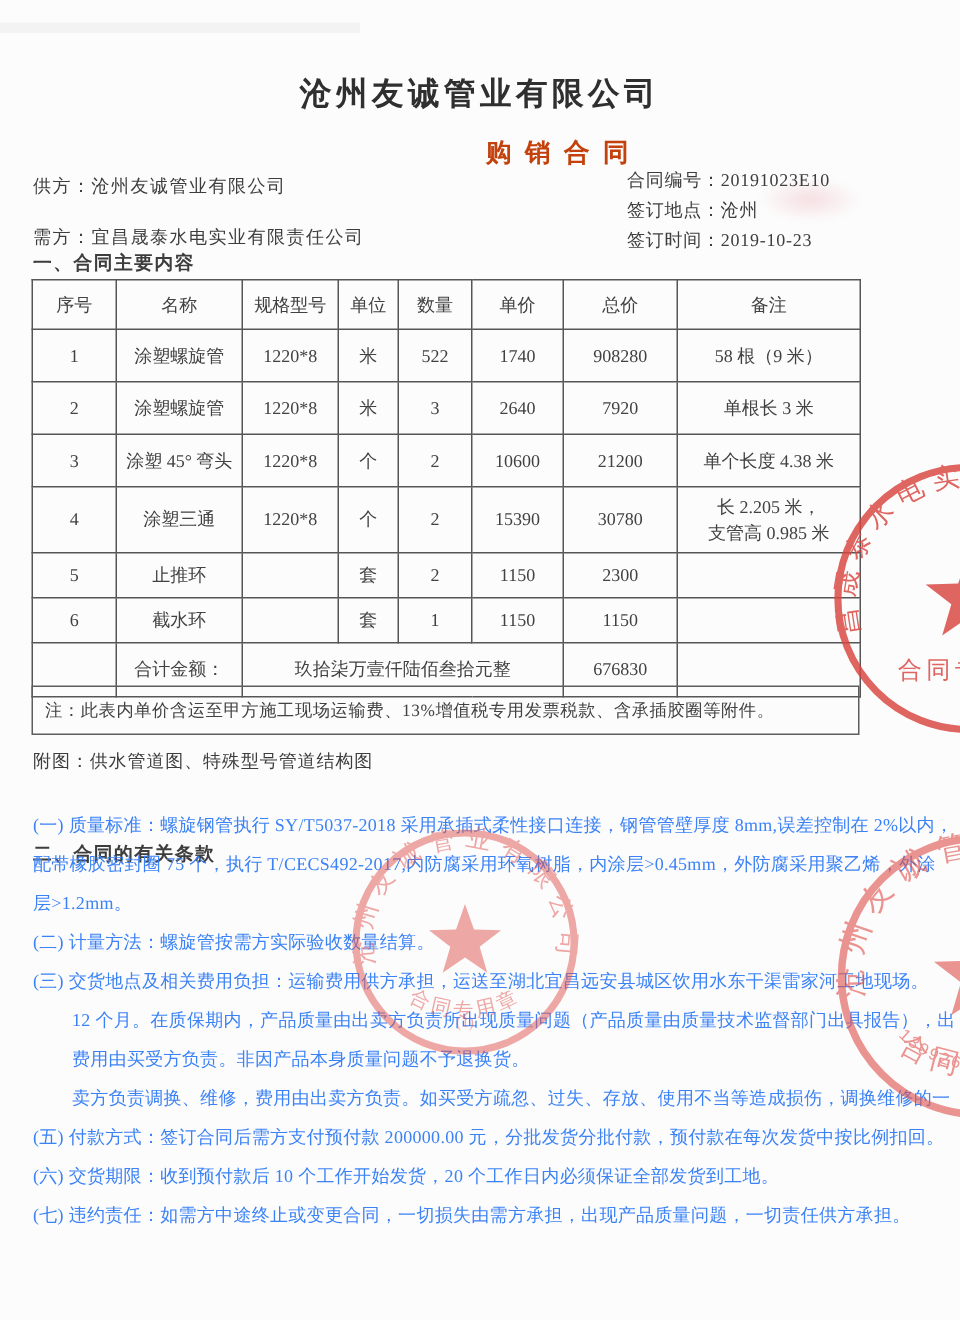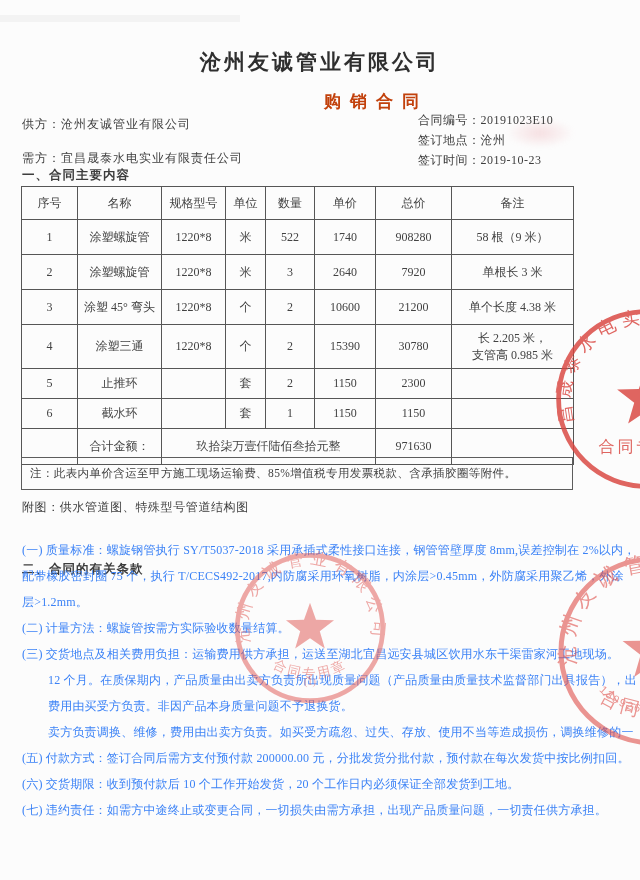--- a/index.html
+++ b/index.html
@@ -158,27 +158,27 @@
           <td>套</td>
           <td>1</td>
           <td>1150</td>
           <td>1150</td>
           <td></td>
         </tr>
         <tr class="total-row">
           <td></td>
           <td>合计金额：</td>
           <td colspan="4">玖拾柒万壹仟陆佰叁拾元整</td>
-          <td>971630</td>
+          <td>676830</td>
           <td></td>
         </tr>
       </tbody>
   </table>
 
-  <div class="note-box">注：此表内单价含运至甲方施工现场运输费、85%增值税专用发票税款、含承插胶圈等附件。</div>
+  <div class="note-box">注：此表内单价含运至甲方施工现场运输费、13%增值税专用发票税款、含承插胶圈等附件。</div>
   <div class="attachment-line">附图：供水管道图、特殊型号管道结构图</div>
 
   <div class="sec-heading sec2-heading">二、合同的有关条款</div>
   <div class="clauses" id="clauses">
       <div class="cl-line">(一) 质量标准：螺旋钢管执行 SY/T5037-2018 采用承插式柔性接口连接，钢管管壁厚度 8mm,误差控制在 2%以内，</div>
       <div class="cl-line">配带橡胶密封圈 75 个，执行 T/CECS492-2017,内防腐采用环氧树脂，内涂层&gt;0.45mm，外防腐采用聚乙烯，外涂</div>
       <div class="cl-line">层&gt;1.2mm。</div>
       <div class="cl-line">(二) 计量方法：螺旋管按需方实际验收数量结算。</div>
       <div class="cl-line">(三) 交货地点及相关费用负担：运输费用供方承担，运送至湖北宜昌远安县城区饮用水东干渠雷家河工地现场。</div>
       <div class="cl-line indent">12 个月。在质保期内，产品质量由出卖方负责所出现质量问题（产品质量由质量技术监督部门出具报告），出</div>

